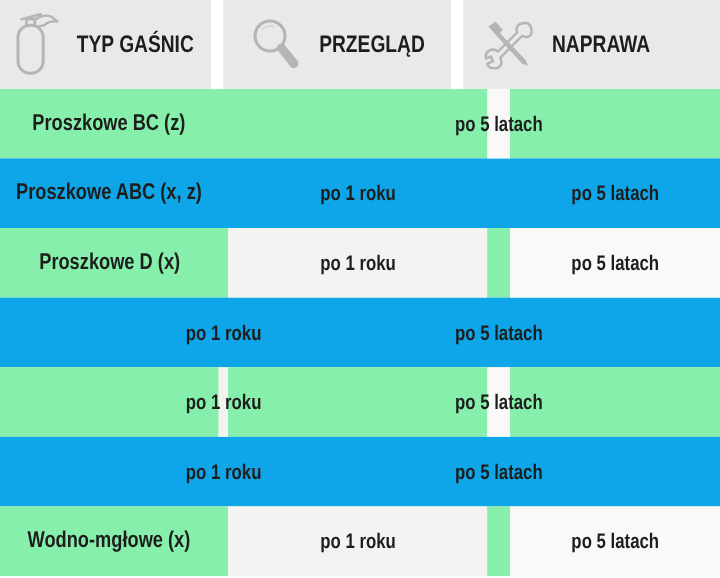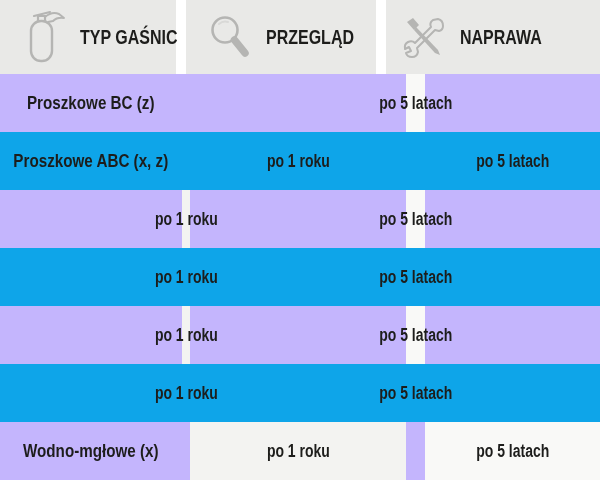--- a/index.html
+++ b/index.html
@@ -15,21 +15,21 @@
   .hrow{
     display:grid;
     grid-template-columns:176px 10px 190px 10px 214px;
     height:74px;
   }
   .hcell{
     background:#e9e9e7;
     display:flex;
     align-items:center;
   }
-  .hcell.c1{padding-left:26px;}
+  .hcell.c1{padding-left:10px;}
   .hcell.c2{padding-left:20px;justify-content:space-between;}
   .hcell.c3{padding-left:14px;text-align:right;}
   .hgap{background:#ffffff;}
   .hlabel{
     font-weight:700;
     font-size:20px;
     letter-spacing:0px;
     white-space:nowrap;
     transform:scaleX(0.8);
     transform-origin:left center;
@@ -42,21 +42,21 @@
     display:grid;
     grid-template-columns:182px 8px 216px 19px 175px;
     height:58px;
   }
   .dcell{
     display:flex;
     align-items:center;
     justify-content:center;
   }
   .drow.gray{background:#0ea5e9;}
-  .drow.white{background:#c4b5fd;}
+  .drow.white{background:#86efac;}
   .drow.white .v1{background:#f3f3f1;}
   .drow.white .v2{background:#f9f9f7;}
   .rlabel{
     font-weight:700;
     font-size:19px;
     white-space:nowrap;
     transform:scaleX(0.8);
     transform-origin:center center;
   }
   .rval{
@@ -130,20 +130,23 @@
     <div class="dcell v1">
         <span class="rval">po 1 roku</span>
       </div>
     <div class="dcell g"></div>
     <div class="dcell v2">
         <span class="rval">po 5 latach</span>
       </div>
   </div>
 
   <div class="drow white">
+    <div class="dcell t">
+        <span class="rlabel">Proszkowe D (x)</span>
+      </div>
     <div class="dcell g"></div>
     <div class="dcell v1">
         <span class="rval">po 1 roku</span>
       </div>
     <div class="dcell g"></div>
     <div class="dcell v2">
         <span class="rval">po 5 latach</span>
       </div>
   </div>
 

